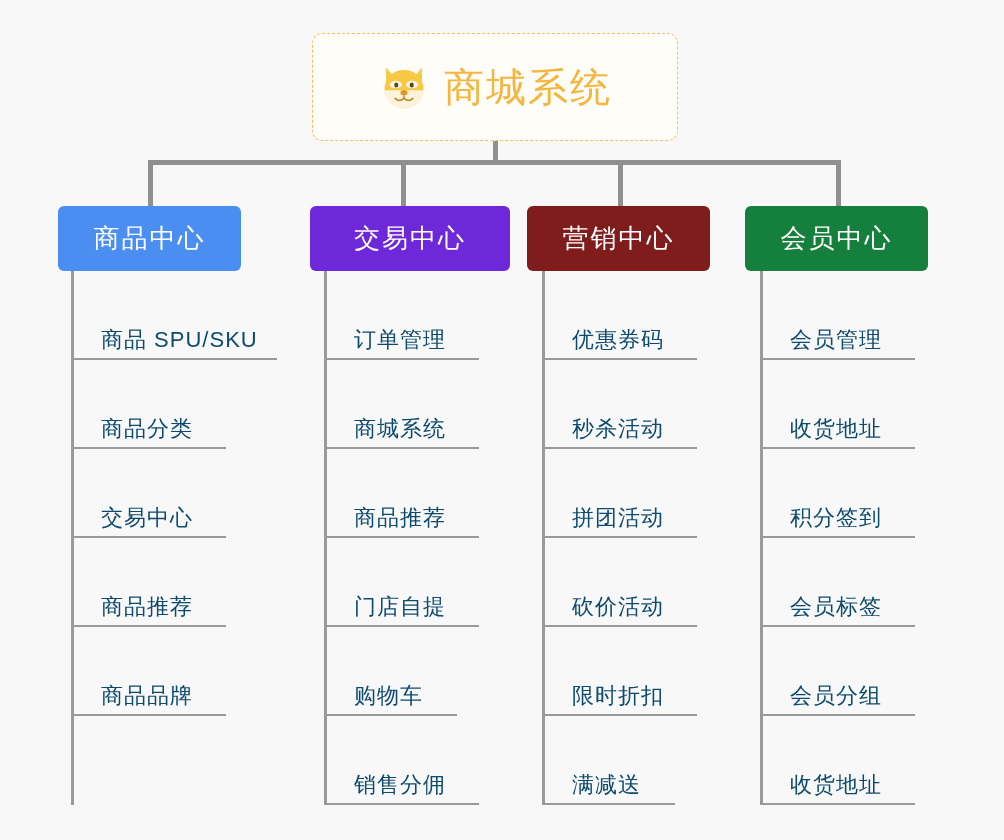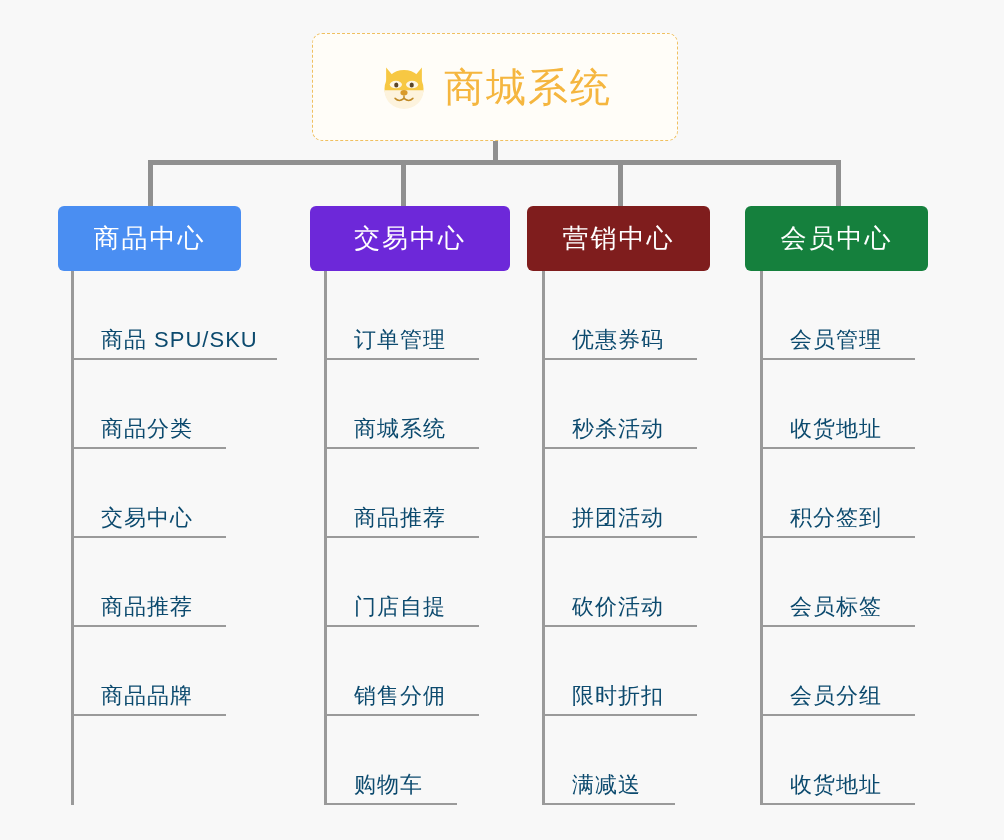--- a/index.html
+++ b/index.html
@@ -197,27 +197,27 @@
     </div>
     <div class="leaf-item">
       <span class="leaf-label">商品推荐</span>
       <span class="leaf-rule" style="width:155px;"></span>
     </div>
     <div class="leaf-item">
       <span class="leaf-label">门店自提</span>
       <span class="leaf-rule" style="width:155px;"></span>
     </div>
     <div class="leaf-item">
-      <span class="leaf-label">销售分佣</span>
-      <span class="leaf-rule" style="width:155px;"></span>
-    </div>
-    <div class="leaf-item">
       <span class="leaf-label">购物车</span>
       <span class="leaf-rule" style="width:133px;"></span>
     </div>
+    <div class="leaf-item">
+      <span class="leaf-label">销售分佣</span>
+      <span class="leaf-rule" style="width:155px;"></span>
+    </div>
   </div>
 
   <div class="leaf-col" style="left:542px; width:220px;">
     <div class="spine" style="height:534px;"></div>
     <div class="leaf-item">
       <span class="leaf-label">优惠券码</span>
       <span class="leaf-rule" style="width:155px;"></span>
     </div>
     <div class="leaf-item">
       <span class="leaf-label">秒杀活动</span>

